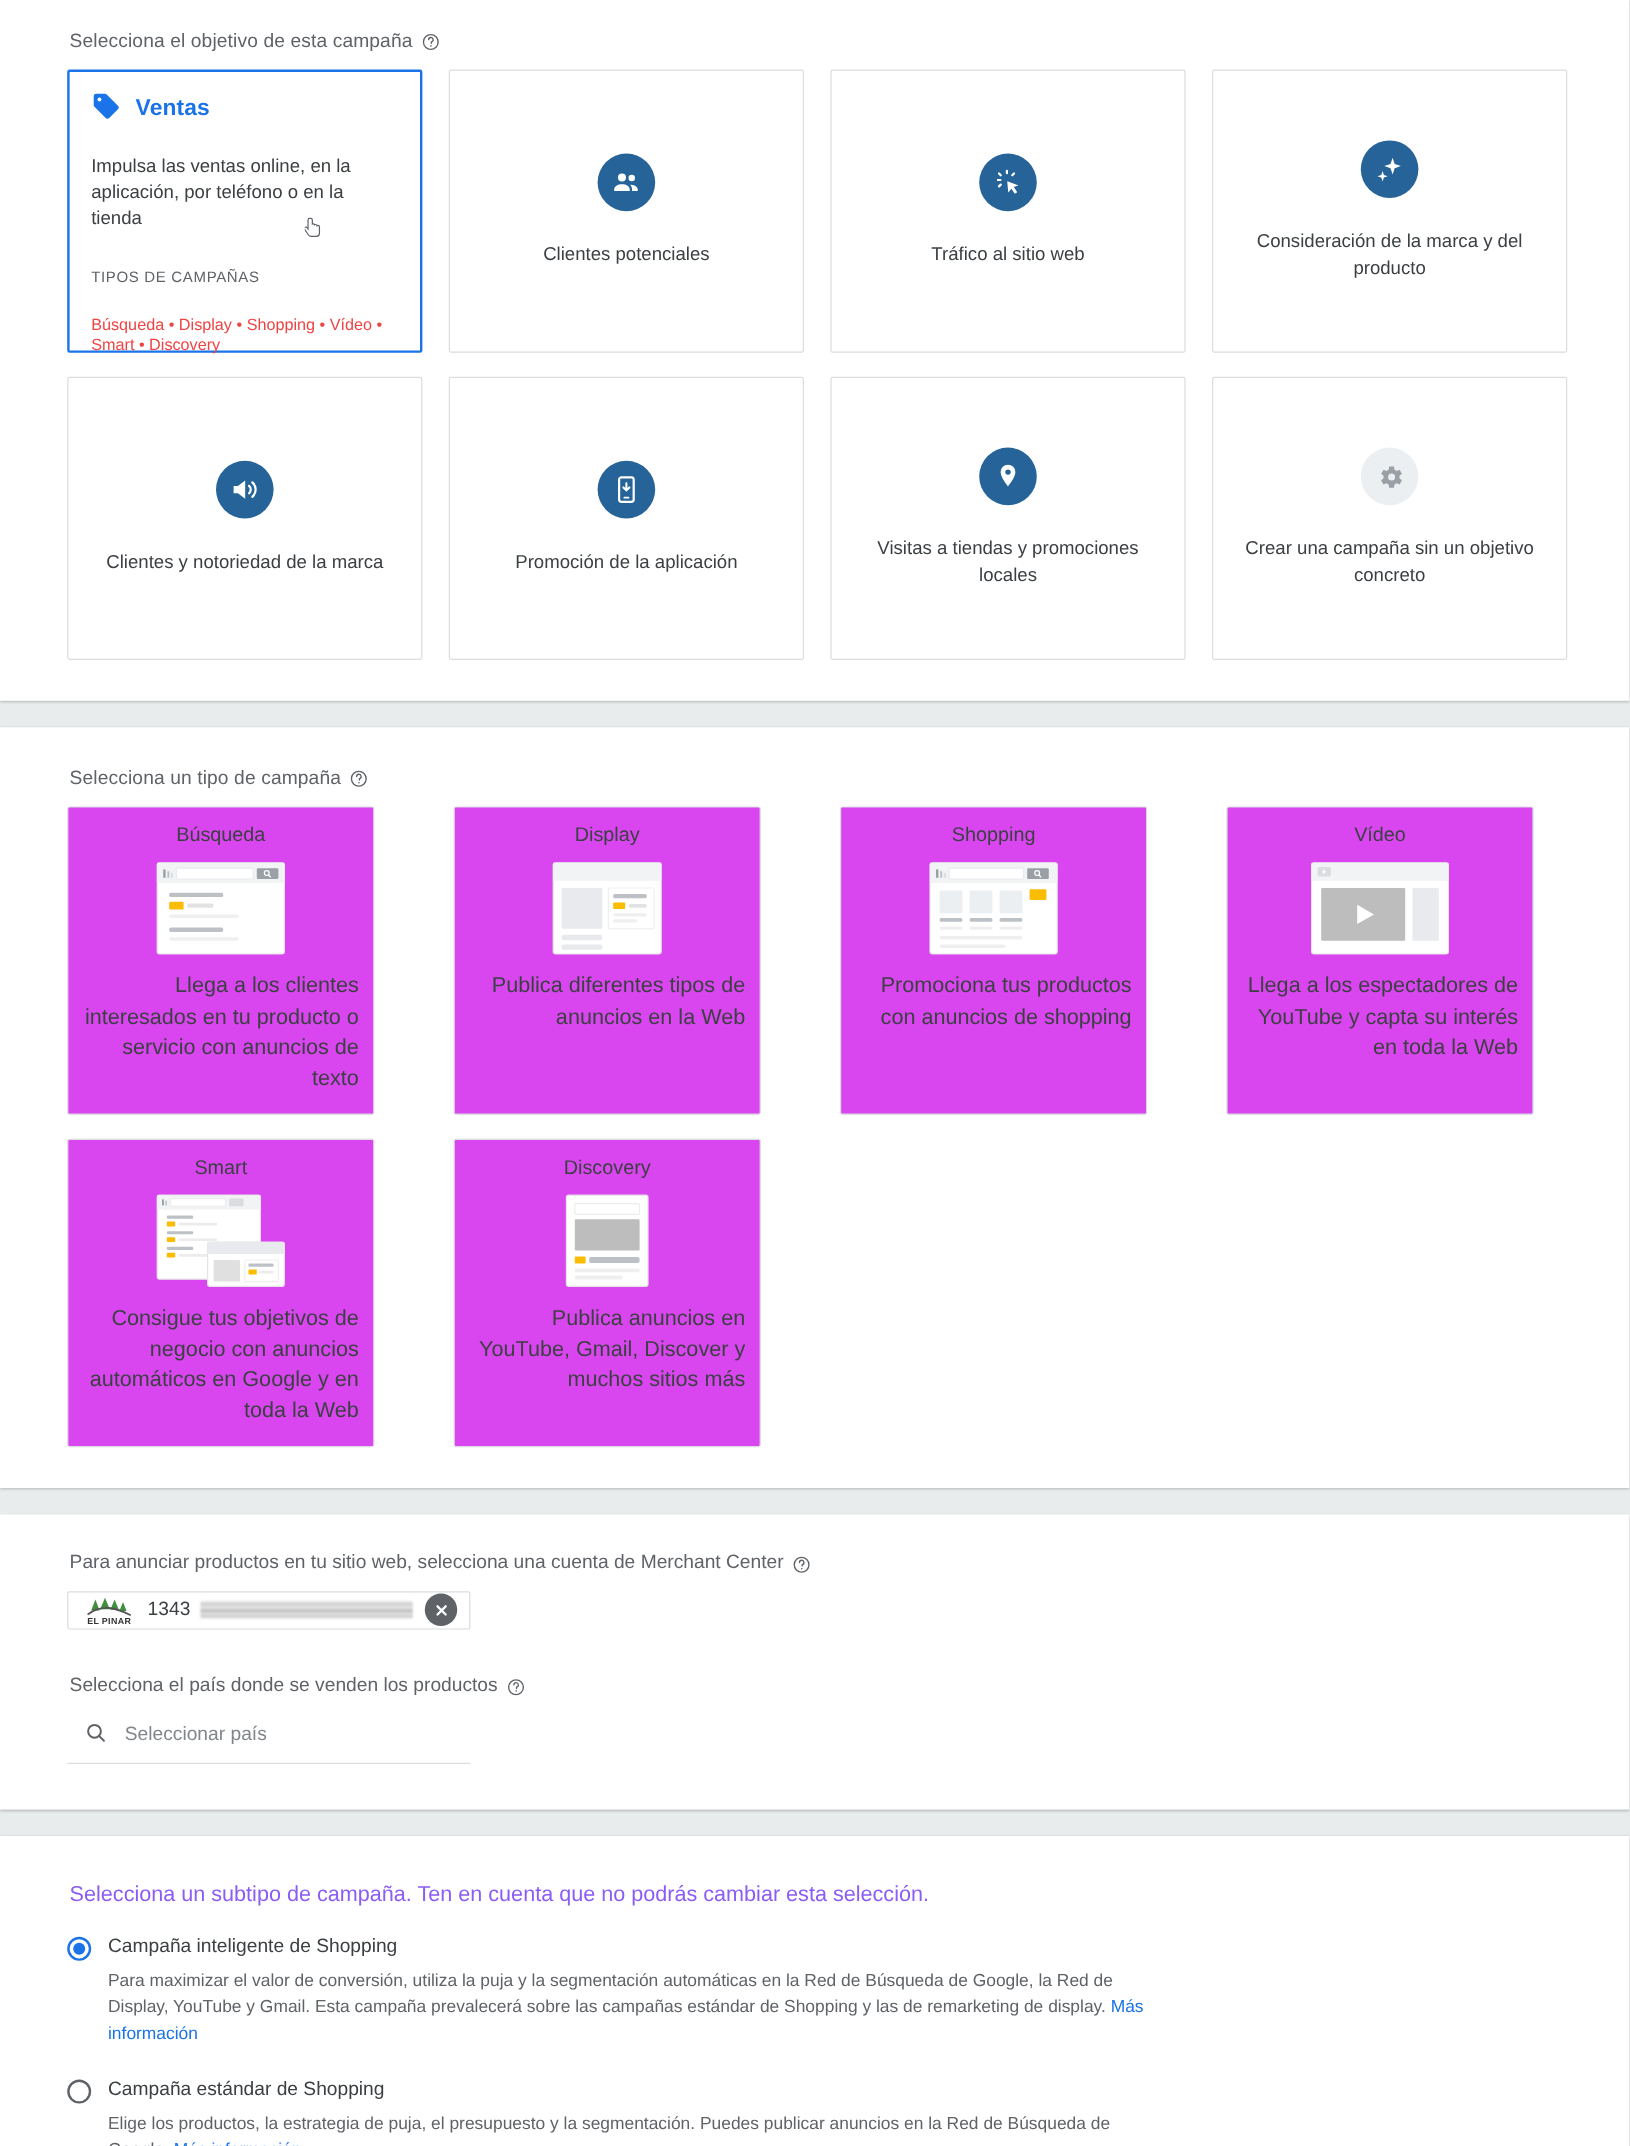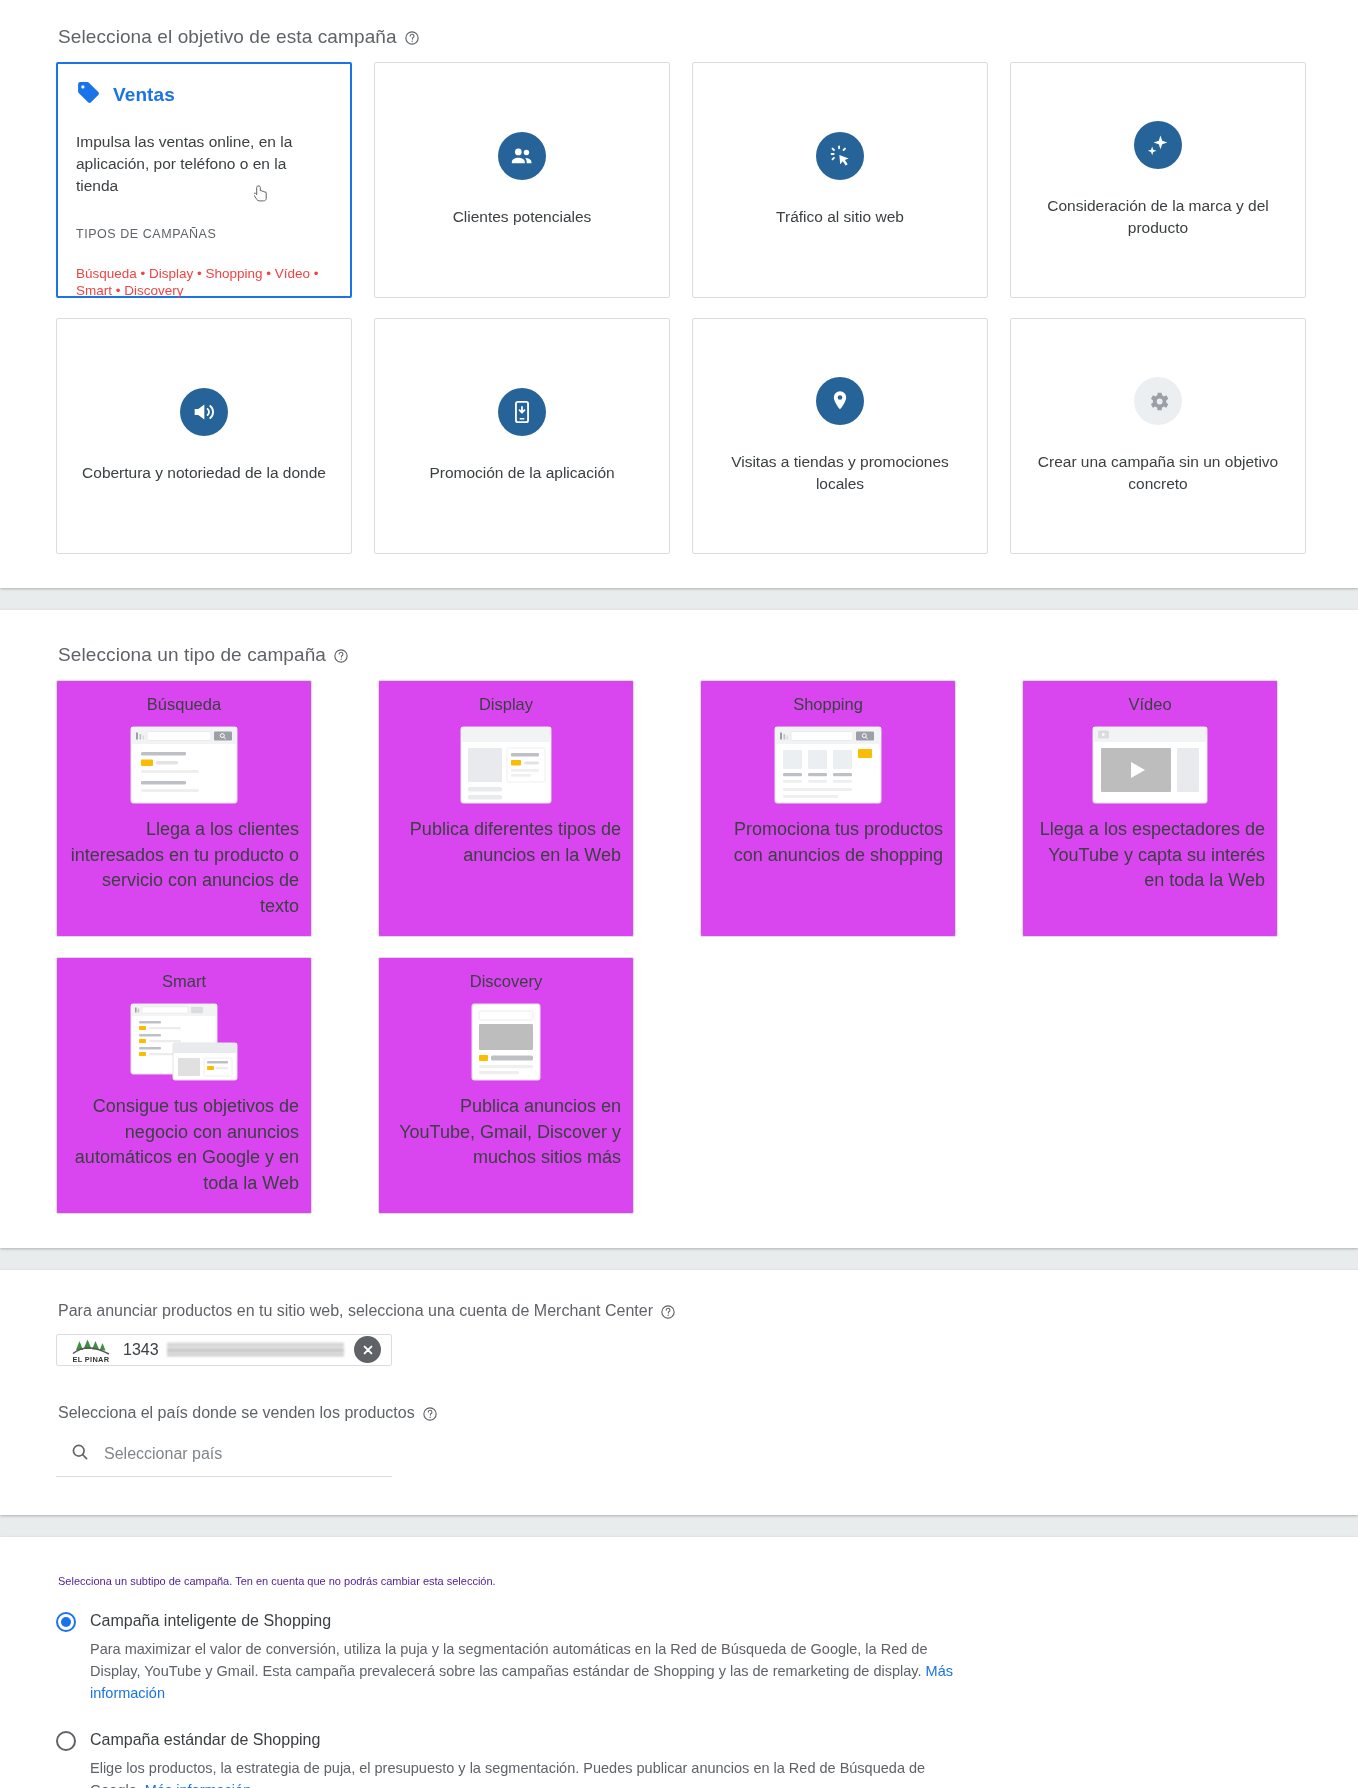--- a/index.html
+++ b/index.html
@@ -17,26 +17,25 @@
   .panel {
     background: #fff;
     margin: 0 0 22px 0;
     padding: 0;
     box-shadow: 0 1px 3px rgba(0,0,0,.16), 0 1px 2px rgba(0,0,0,.10);
     position: relative;
   }
   .panel-inner { padding: 26px 56px 34px 56px; }
 
   .section-label {
-    font-size: 19px;
+    font-size: 16px;
     color: #5f6368;
     font-weight: 400;
     margin: 0 0 14px 2px;
     display: flex;
-    align-items: center;
     gap: 7px;
     letter-spacing: .1px;
   }
   .help-icon {
     width: 16px; height: 16px;
     display: inline-block;
     flex: none;
     position: relative;
     top: 1px;
   }
@@ -217,22 +216,22 @@
     padding: 6px 0 10px 14px;
     margin-top: 6px;
   }
   .country-ph {
     font-size: 16px;
     color: #80868b;
   }
 
   
   .subtype-intro {
-    font-size: 11px;
-    color: #4c1d95;
+    font-size: 18px;
+    color: #8b5cf6;
     margin: 0 0 24px 2px;
   }
   .radio-row {
     display: flex;
     gap: 14px;
     align-items: flex-start;
     margin-bottom: 6px;
   }
   .radio {
     width: 20px; height: 20px;
@@ -376,21 +375,21 @@
         </div>
 
         <div class="goal-card">
           <div class="goal-icon-circle">
             <svg width="26" height="26" viewBox="0 0 24 24" fill="#fff">
               <path d="M3.4 9.2h3.3L12.3 5v14L6.7 14.8H3.4Z"></path>
               <path d="M15.3 9.1a3.9 3.9 0 0 1 0 5.8" fill="none" stroke="#fff" stroke-width="1.7" stroke-linecap="round"></path>
               <path d="M17.8 6.4a7.4 7.4 0 0 1 0 11.2" fill="none" stroke="#fff" stroke-width="1.7" stroke-linecap="round"></path>
             </svg>
           </div>
-          <div class="goal-label">Cobertura y notoriedad de la donde</div>
+          <div class="goal-label">Clientes y notoriedad de la marca</div>
         </div>
 
         <div class="goal-card">
           <div class="goal-icon-circle">
             <svg width="26" height="26" viewBox="0 0 24 24">
               <rect x="6.4" y="2.6" width="11.2" height="18.8" rx="1.8" fill="none" stroke="#fff" stroke-width="1.7"></rect>
               <path d="M12 7.2v5.4m0 0 2.3-2.3M12 12.6l-2.3-2.3" fill="none" stroke="#fff" stroke-width="1.6" stroke-linecap="round" stroke-linejoin="round"></path>
               <rect x="9.7" y="17.5" width="4.6" height="1.4" rx=".7" fill="#fff"></rect>
             </svg>
           </div>

